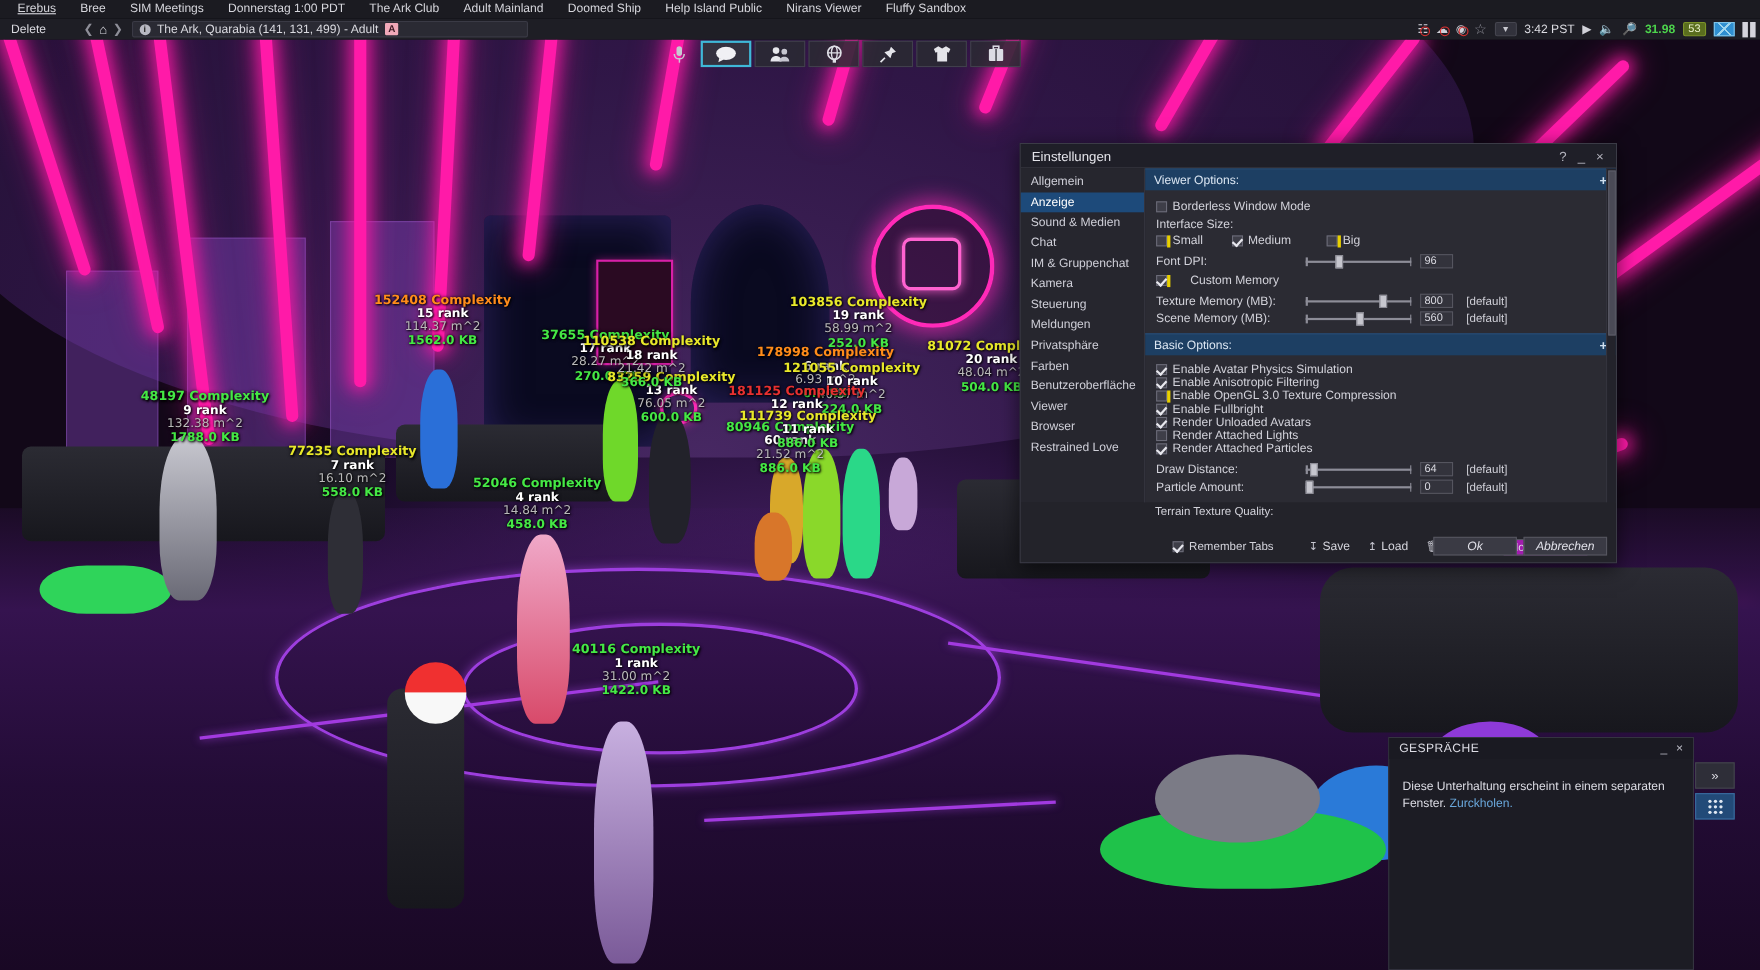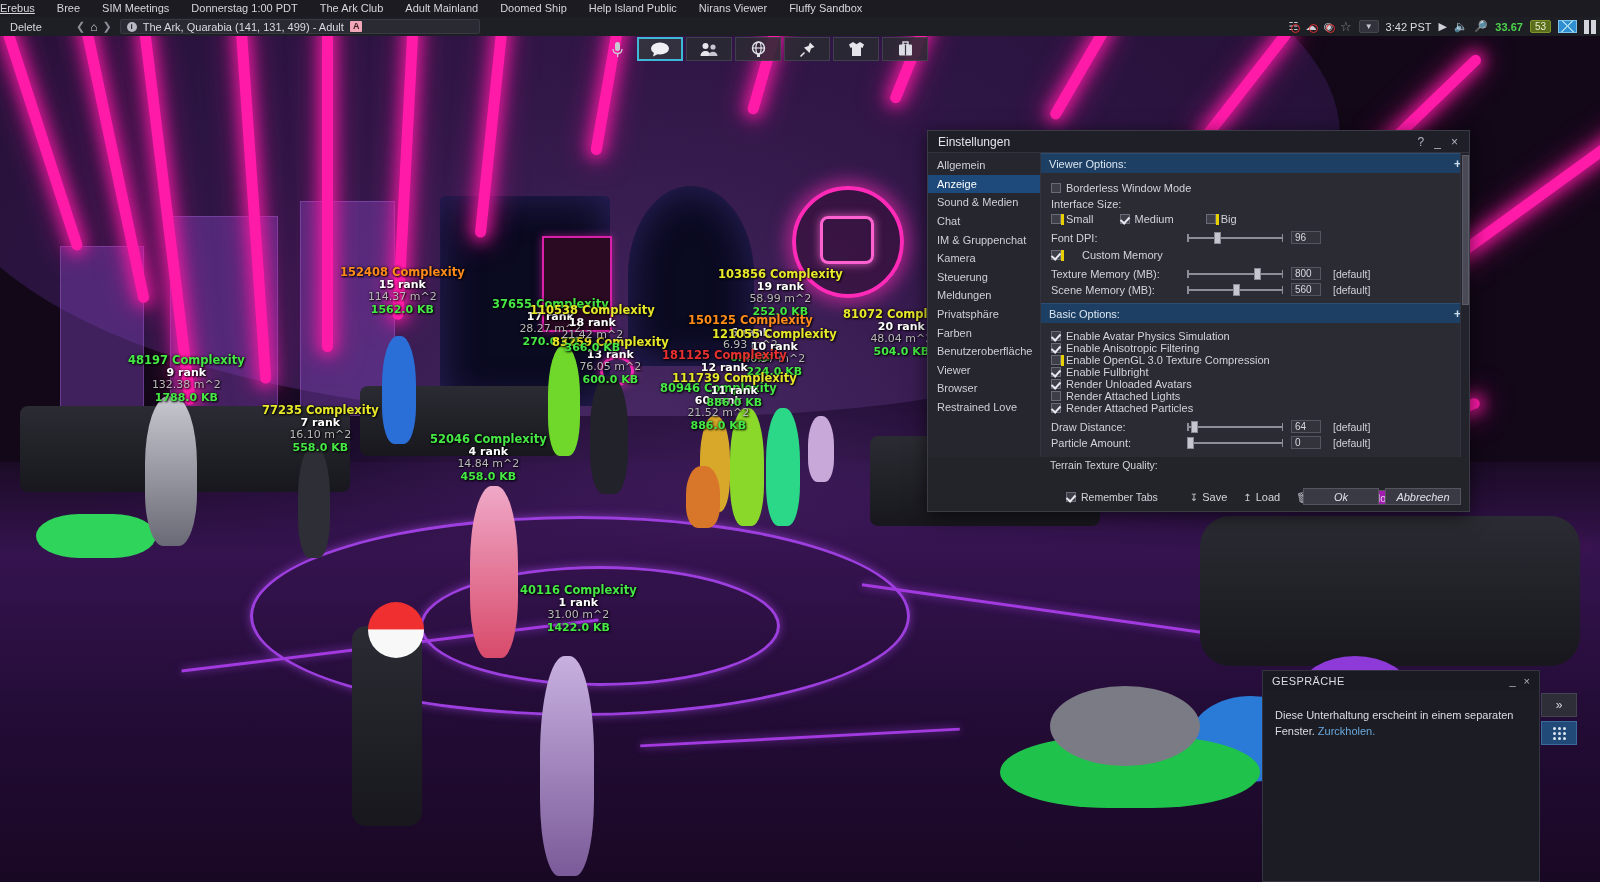--- a/index.html
+++ b/index.html
@@ -17,21 +17,21 @@
   .menubar {
     position: absolute; left: 0; top: 0; width: 1600px; height: 17px;
     background: #1b1b21;
     display: flex; align-items: center;
     z-index: 60;
   }
   .menubar .mitem {
     color: #d6d6dc; font-size: 11px; padding: 0 11px; line-height: 17px;
     white-space: nowrap; cursor: default;
   }
-  .menubar .mitem:first-child { padding-left: 0; text-decoration: underline; }
+  .menubar .mitem:first-child { padding-left: 16px; text-decoration: underline; }
 
   
   .navbar {
     position: absolute; left: 0; top: 17px; width: 1600px; height: 19px;
     background: #1e1e25;
     display: flex; align-items: center;
     z-index: 60;
   }
   .navbar .brand {
     color: #d8d8de; font-size: 11px; padding-left: 10px; width: 74px;
@@ -319,21 +319,21 @@
     <div class="nav-right">
       <span class="nicon redslash">☷</span>
       <span class="nicon redslash">☁</span>
       <span class="nicon redslash">◉</span>
       <span class="star">☆</span>
       <span class="dropbtn">▼</span>
       <span class="time">3:42 PST</span>
       <span class="nicon">▶</span>
       <span class="nicon">🔈</span>
       <span class="nicon">🔎</span>
-      <span class="money">33.67</span>
+      <span class="money">31.98</span>
       <span class="counter">53</span>
       <span class="env"></span>
       <span class="bars">
           <i></i>
           <i></i>
         </span>
     </div>
   </div>
 
   <div class="world">
@@ -506,21 +506,21 @@
           <div class="c3">76.05 m^2</div>
           <div class="c4">600.0 KB</div>
         </div>
         <div class="cplx" style="left: 718px; top: 232px; z-index: 21;">
           <div class="c1" style="color:#e8e82a">103856 Complexity</div>
           <div class="c2">19 rank</div>
           <div class="c3">58.99 m^2</div>
           <div class="c4">252.0 KB</div>
         </div>
         <div class="cplx" style="left: 688px; top: 278px; z-index: 22;">
-          <div class="c1" style="color:#ff8c1a">150125 Complexity</div>
+          <div class="c1" style="color:#ff8c1a">178998 Complexity</div>
           <div class="c2">6 rank</div>
           <div class="c3">6.93 m^2</div>
           <div class="c4">0.0 KB</div>
         </div>
         <div class="cplx" style="left: 712px; top: 292px; z-index: 23;">
           <div class="c1" style="color:#e8e82a">121055 Complexity</div>
           <div class="c2">10 rank</div>
           <div class="c3">40.57 m^2</div>
           <div class="c4">224.0 KB</div>
         </div>

